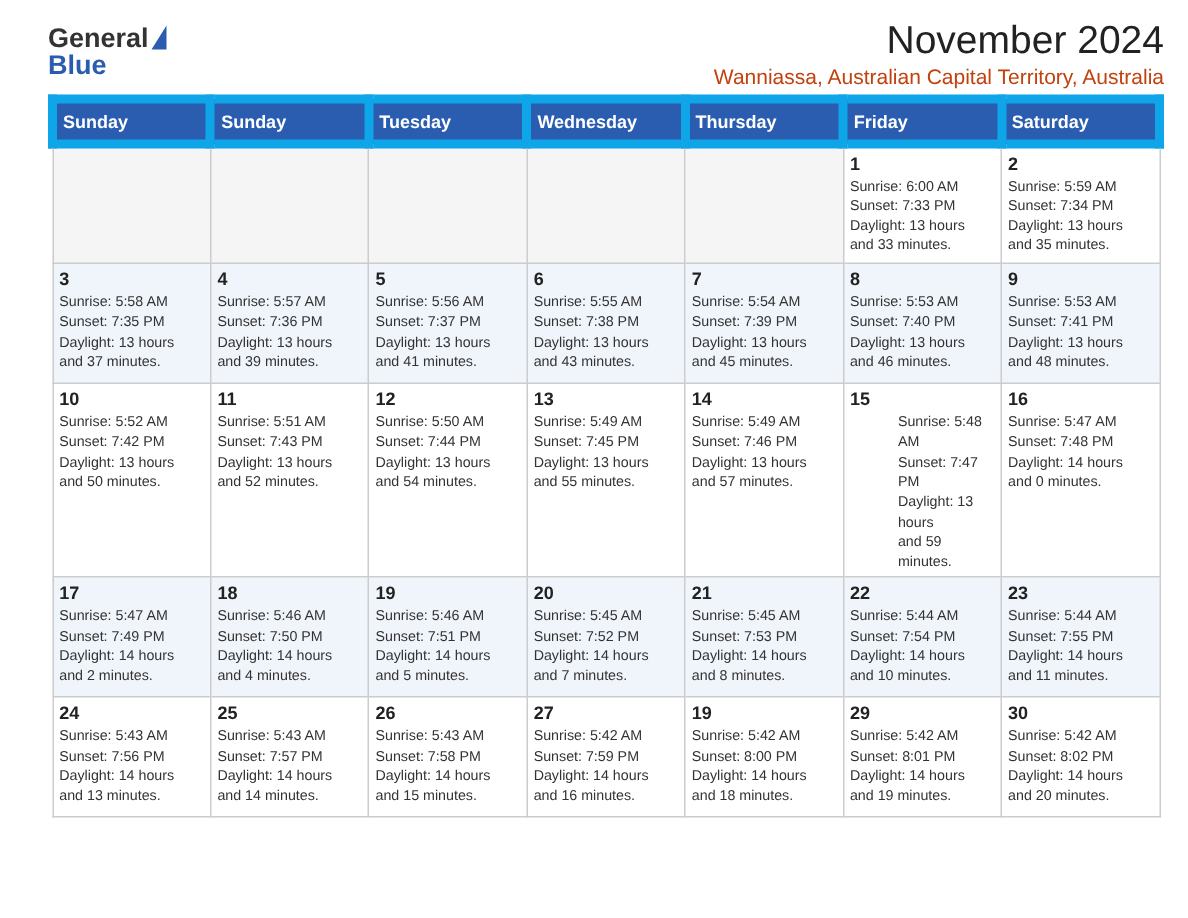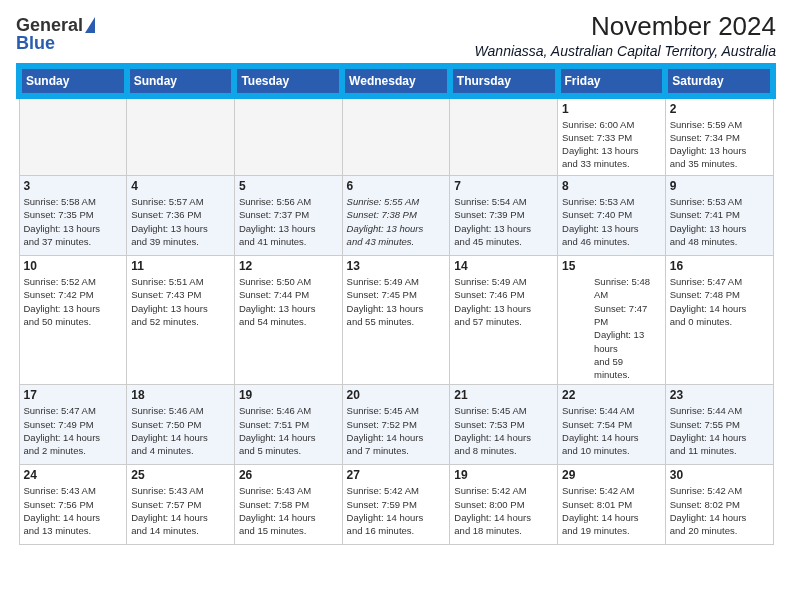--- a/index.html
+++ b/index.html
@@ -5,21 +5,21 @@
     * { margin: 0; padding: 0; box-sizing: border-box; }
     body {
       font-family: Arial, sans-serif;
       background: #fff;
       width: 792px;
       height: 612px;
       overflow: hidden;
     }
     .page {
       width: 792px;
-      padding: 12px 16px 8px 16px;
+      padding: 12px 16px 8px 32px;
     }
     .header {
       display: flex;
       align-items: flex-start;
       justify-content: space-between;
       margin-bottom: 4px;
     }
     .logo {
       display: flex;
       flex-direction: column;
@@ -54,23 +54,22 @@
       text-align: right;
     }
     .month-title {
       font-size: 26px;
       font-weight: normal;
       color: #222;
       line-height: 1.1;
     }
     .location {
       font-size: 14px;
-      color: #0f172a;
+      color: #c2410c;
       margin-top: 2px;
-      font-style: italic;
     }
     .calendar {
       width: 100%;
       border-collapse: collapse;
       table-layout: fixed;
     }
     .calendar th {
       background: #2a5db0;
       color: #fff;
       font-size: 12px;
@@ -176,21 +175,21 @@
           </td>
           <td class="alt-row">
             <span class="day-num">5</span>
             <div class="day-info" style="white-space: pre-line;">Sunrise: 5:56 AM
 Sunset: 7:37 PM
 Daylight: 13 hours
 and 41 minutes.</div>
           </td>
           <td class="alt-row">
             <span class="day-num">6</span>
-            <div class="day-info" style="white-space: pre-line; font-style: italic;">Sunrise: 5:55 AM
+            <div class="day-info" style="white-space: pre-line;">Sunrise: 5:55 AM
 Sunset: 7:38 PM
 Daylight: 13 hours
 and 43 minutes.</div>
           </td>
           <td class="alt-row">
             <span class="day-num">7</span>
             <div class="day-info" style="white-space: pre-line;">Sunrise: 5:54 AM
 Sunset: 7:39 PM
 Daylight: 13 hours
 and 45 minutes.</div>

